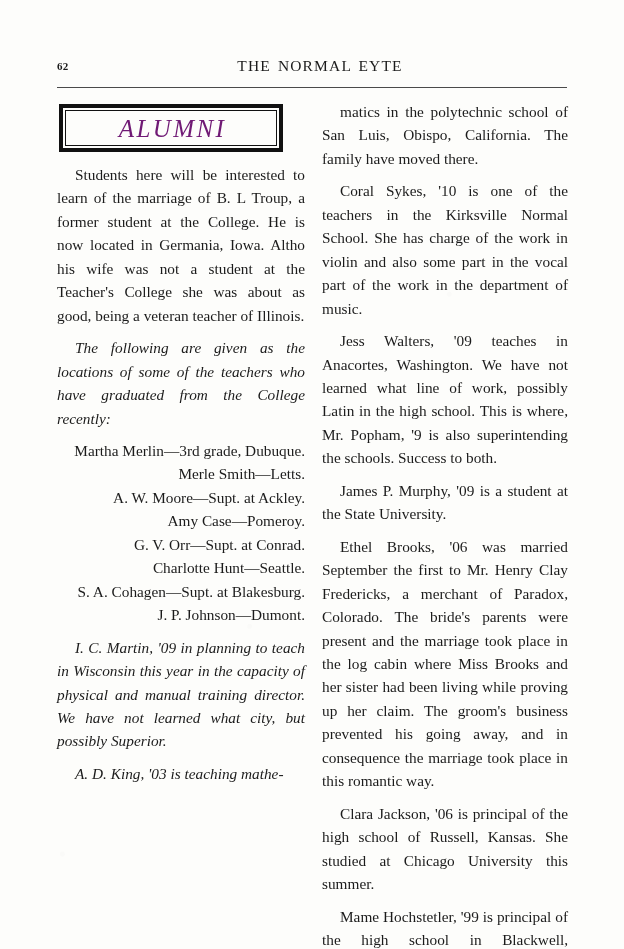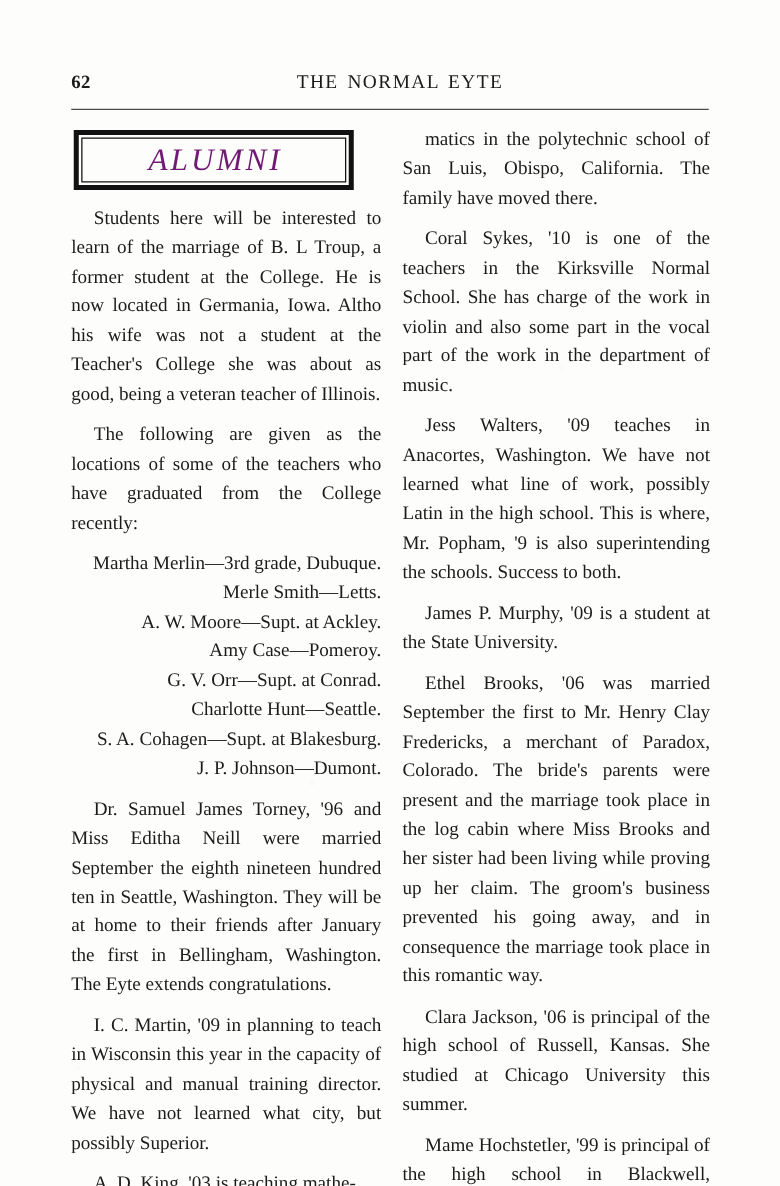--- a/index.html
+++ b/index.html
@@ -33,21 +33,21 @@
     left: 57px;
     top: 56px;
     width: 510px;
     height: 24px;
   }
   .folio {
     position: absolute;
     left: 0;
     top: 0;
     font-weight: bold;
-    font-size: 15px;
+    font-size: 11px;
     letter-spacing: 0.2px;
     line-height: 20px;
   }
   .runhead-title {
     position: absolute;
     left: 16px;
     right: 0;
     top: 0;
     text-align: center;
     font-size: 15.5px;
@@ -123,21 +123,21 @@
   .col-left-body {
     position: absolute;
     left: 57px;
     top: 163px;
     width: 248px;
     font-size: 15.3px;
     line-height: 23.45px;
     text-align: justify;
   }
   .col-left-body p { margin: 0; text-indent: 18px; }
-  .col-left-body p.gap { margin-top: 9px; }
+  .col-left-body p.gap { margin-top: 9px; font-style: italic; }
   .col-left-body p.roster { text-align: right; text-indent: 16px; }
   .col-left-body p.roster.first { margin-top: 9px; }
 </style>
 </head>
 <body>
 
 <div class="page">
 
   <div class="runhead">
     <span class="folio">62</span>
@@ -157,21 +157,20 @@
 
     <p class="roster first">Martha Merlin—3rd grade, Dubuque.</p>
     <p class="roster">Merle Smith—Letts.</p>
     <p class="roster">A. W. Moore—Supt. at Ackley.</p>
     <p class="roster">Amy Case—Pomeroy.</p>
     <p class="roster">G. V. Orr—Supt. at Conrad.</p>
     <p class="roster">Charlotte Hunt—Seattle.</p>
     <p class="roster">S. A. Cohagen—Supt. at Blakesburg.</p>
     <p class="roster">J. P. Johnson—Dumont.</p>
 
-    <p class="gap">Dr. Samuel James Torney, '96 and Miss Editha Neill were married September the eighth nineteen hundred ten in Seattle, Washington. They will be at home to their friends after January the first in Bellingham, Washington. The Eyte extends congratulations.</p>
     <p class="gap">I. C. Martin, '09 in planning to teach in Wisconsin this year in the capacity of physical and manual training director. We have not learned what city, but possibly Superior.</p>
     <p class="gap">A. D. King, '03 is teaching mathe-</p>
   </div>
 
   <div class="col col-right">
     <p>matics in the polytechnic school of San Luis, Obispo, California. The family have moved there.</p>
     <p class="gap">Coral Sykes, '10 is one of the teachers in the Kirksville Normal School. She has charge of the work in violin and also some part in the vocal part of the work in the department of music.</p>
     <p class="gap">Jess Walters, '09 teaches in Anacortes, Washington. We have not learned what line of work, possibly Latin in the high school. This is where, Mr. Popham, '9 is also superintending the schools. Success to both.</p>
     <p class="gap">James P. Murphy, '09 is a student at the State University.</p>
     <p class="gap">Ethel Brooks, '06 was married September the first to Mr. Henry Clay Fredericks, a merchant of Paradox, Colorado. The bride's parents were present and the marriage took place in the log cabin where Miss Brooks and her sister had been living while proving up her claim. The groom's business prevented his going away, and in consequence the marriage took place in this romantic way.</p>

